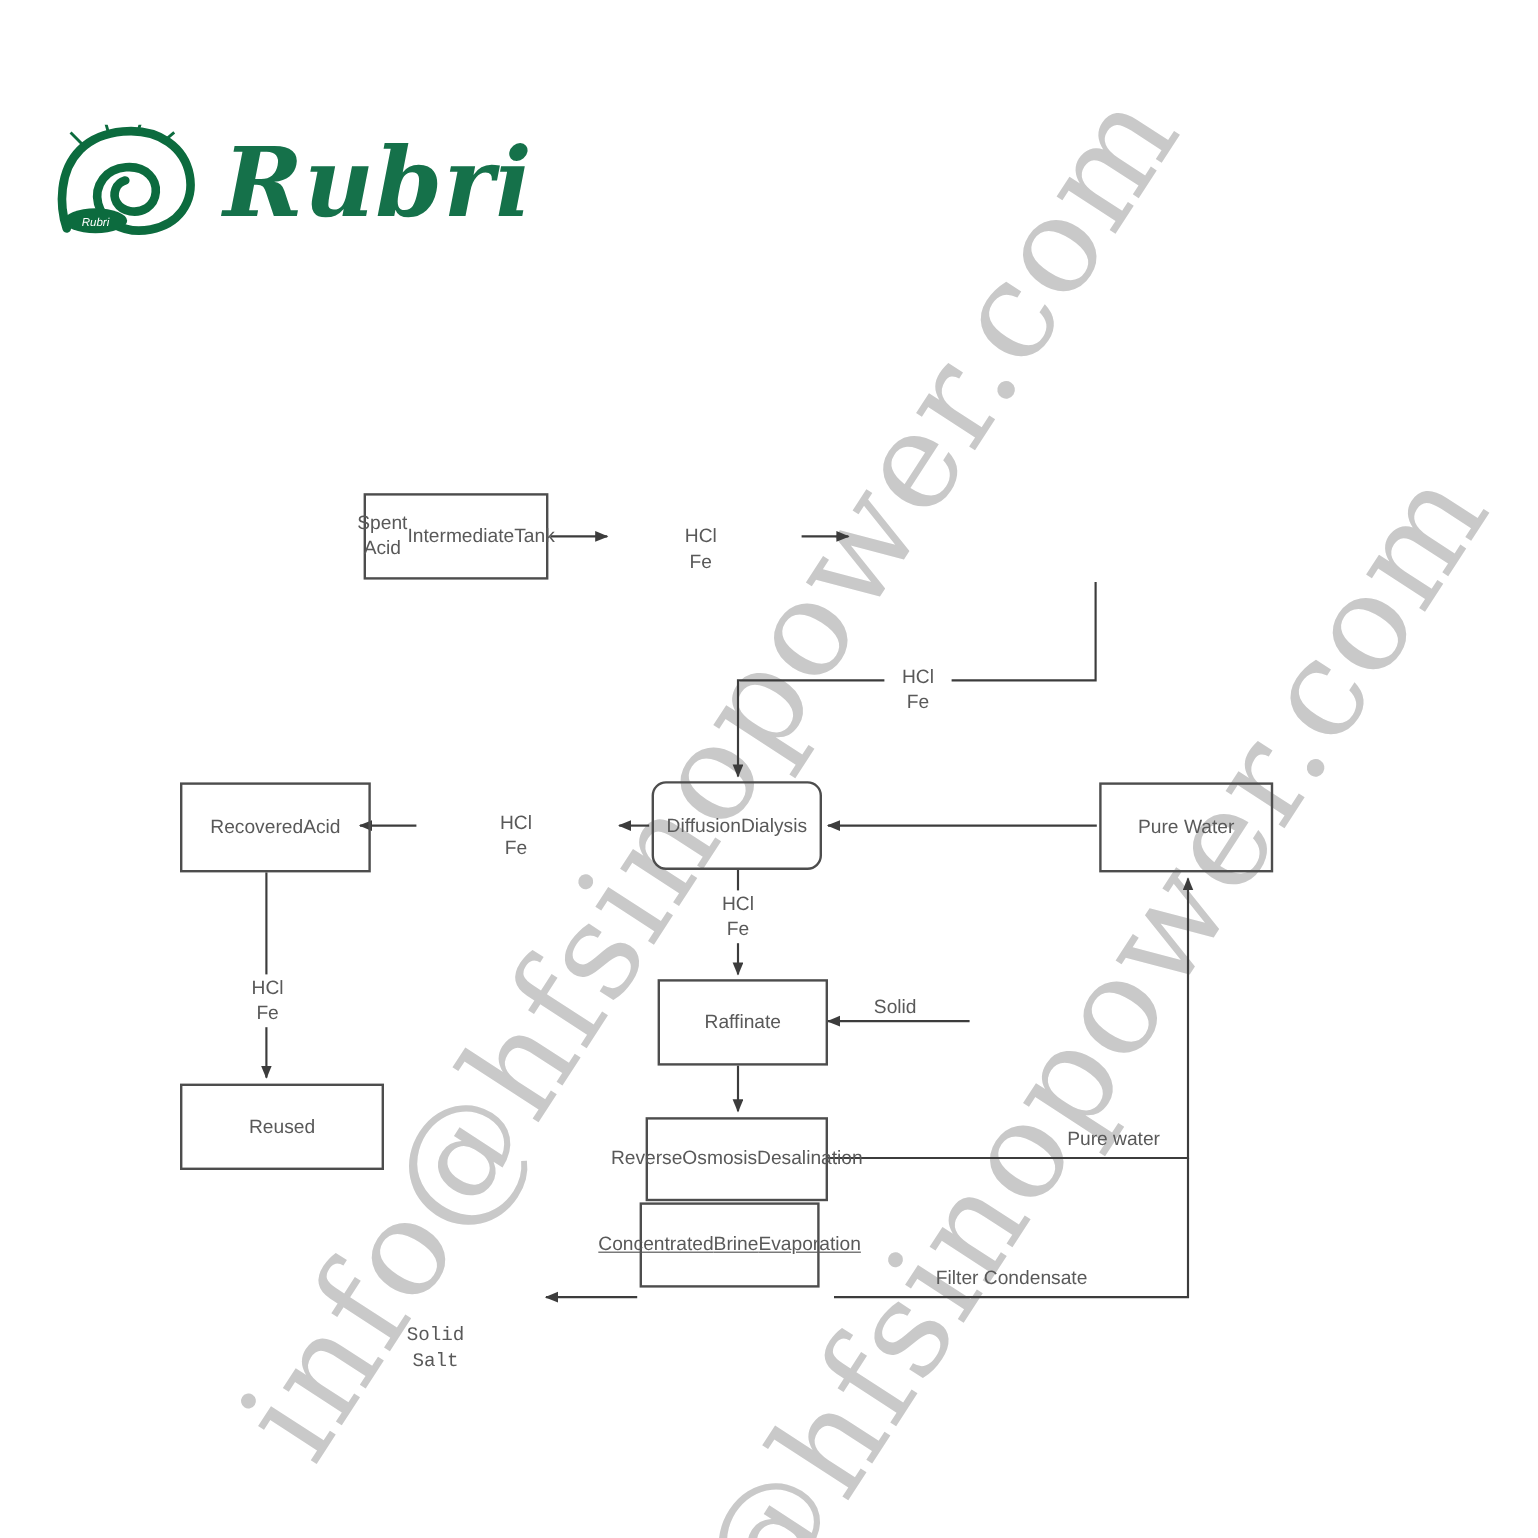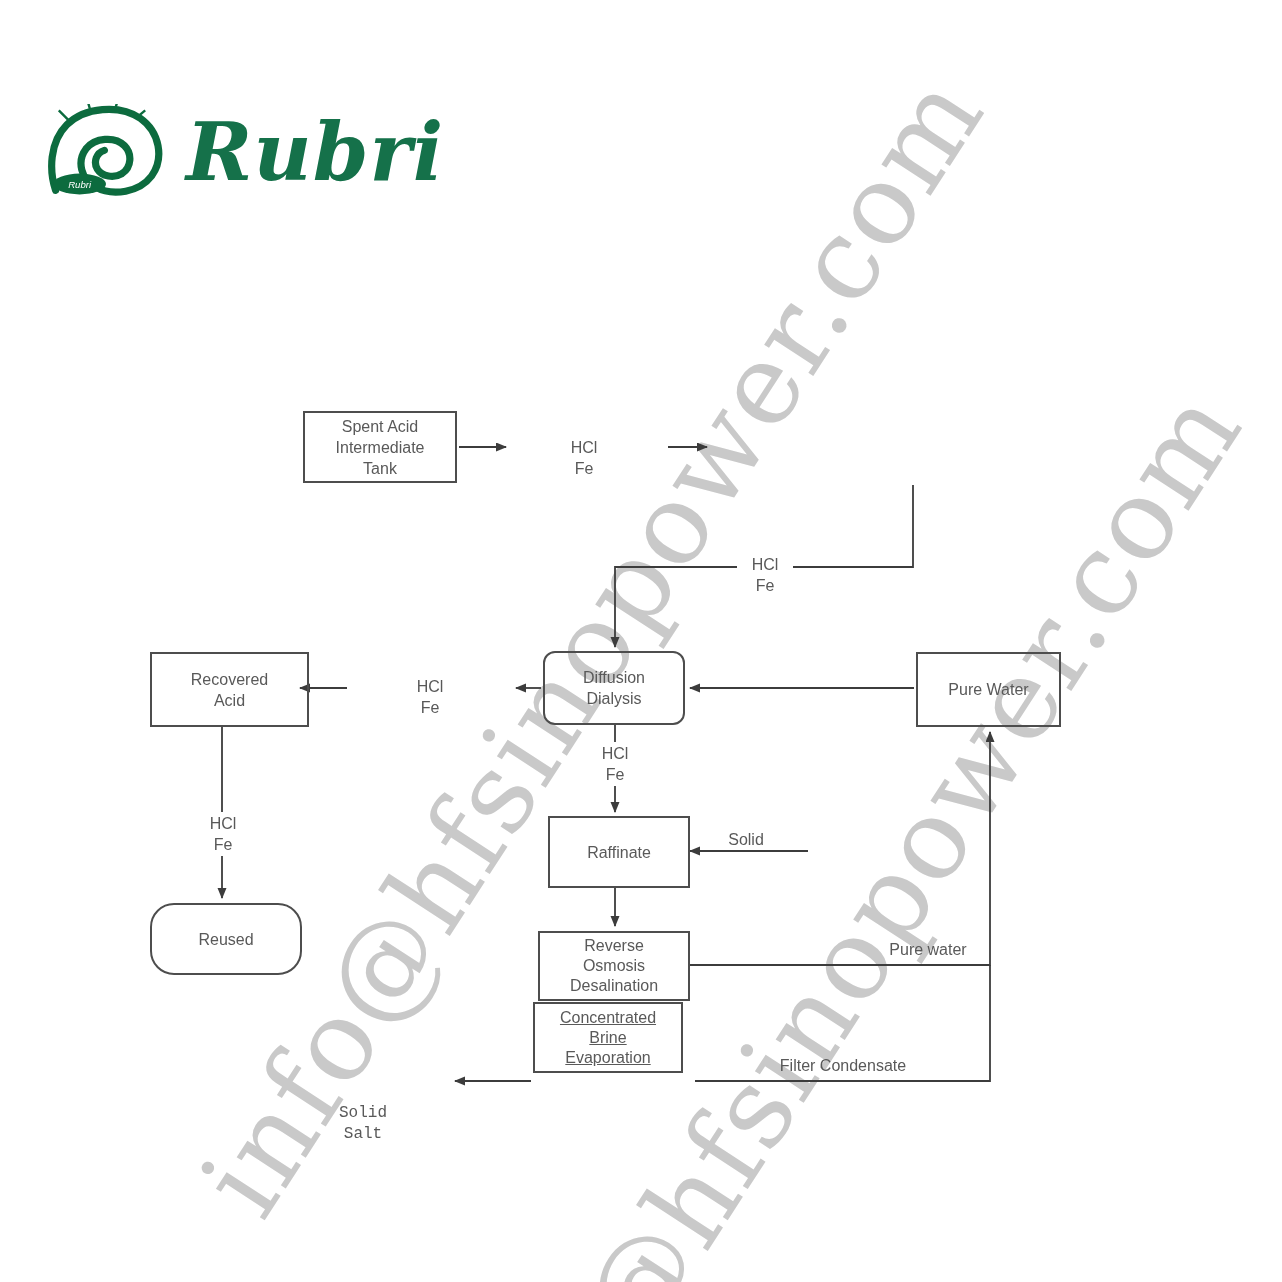--- a/index.html
+++ b/index.html
@@ -28,21 +28,21 @@
     font-family:"DejaVu Serif", serif; font-style:italic; font-weight:bold;
     font-size:80px; color:#15714a; line-height:1; letter-spacing:1px;
   }
 
   
   svg.arrows { position:absolute; left:0; top:0; z-index:2; }
 
   
   .box {
     position:absolute; border:2px solid #4d4d4d; background:transparent;
-    display:flex; flex-direction:column; align-items:center; justify-content:center;
+    display:flex; flex-direction:row; align-items:center; justify-content:center;
     color:#595959; font-size:16px; line-height:21px; text-align:center;
     z-index:3;
   }
   .box span { display:block; }
 
   
   .lbl {
     position:absolute; color:#595959; font-size:16px; line-height:21px;
     text-align:center; z-index:3;
   }
@@ -108,21 +108,21 @@
   </div>
 
   <div class="box" style="left:916px;top:652px;width:145px;height:75px;">
     <span>Pure Water</span>
   </div>
 
   <div class="box" style="left:548px;top:816px;width:142px;height:72px;">
     <span>Raffinate</span>
   </div>
 
-  <div class="box" style="left:150px;top:903px;width:152px;height:72px;border-radius:24px;">
+  <div class="box" style="left:150px;top:903px;width:170px;height:72px;">
     <span>Reused</span>
   </div>
 
   <div class="box" style="left:538px;top:931px;width:152px;height:70px;line-height:20px;justify-content:center;">
     <span>Reverse</span>
     <span>Osmosis</span>
     <span>Desalination</span>
   </div>
 
   <div class="box" style="left:533px;top:1002px;width:150px;height:71px;line-height:20px;text-decoration:underline;">

